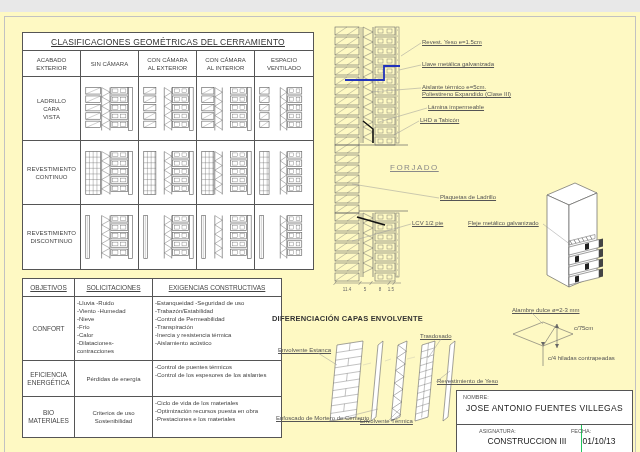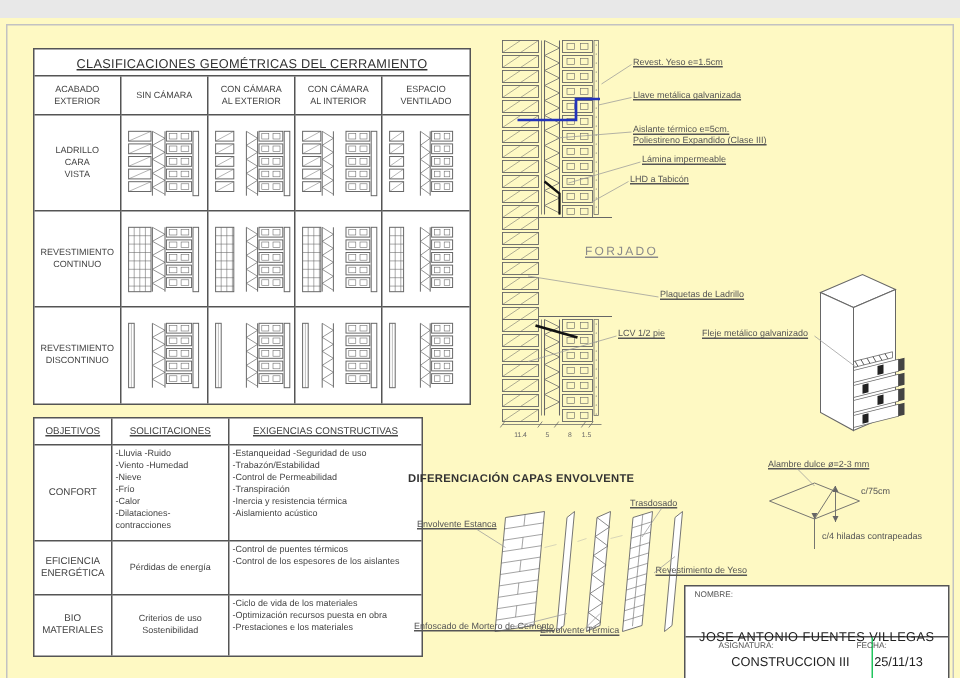--- a/index.html
+++ b/index.html
@@ -44,21 +44,21 @@
   .forjado{position:absolute;left:390px;top:151px;font-size:8px;letter-spacing:1.5px;
            color:#8a8a8a;text-decoration:underline;}
   .envTitle{position:absolute;left:272px;top:302px;font-size:7.5px;font-weight:600;
             letter-spacing:.2px;color:#333;}
 
   
   .titleBlock{position:absolute;left:456px;top:378px;width:175px;height:64px;
               border:1px solid #555;background:#fff;}
   .tbRow1{position:absolute;left:0;top:0;width:100%;height:33px;border-bottom:1px solid #555;}
   .tbLabel{position:absolute;font-size:5.5px;color:#555;}
-  .tbName{position:absolute;left:0;top:28px;width:100%;text-align:center;font-size:8.5px;
+  .tbName{position:absolute;left:0;top:12px;width:100%;text-align:center;font-size:8.5px;
           letter-spacing:.3px;color:#222;}
   .tbColL{position:absolute;left:16px;top:34px;width:108px;height:30px;border-right:1px solid #22c55e;}
   .tbColR{position:absolute;left:109px;top:34px;width:66px;height:30px;}
   .tbBig{position:absolute;left:0;top:11px;width:100%;text-align:center;font-size:8.5px;color:#222;}
 
   svg{display:block;}
   .overlay{position:absolute;left:0;top:0;pointer-events:none;}
 </style>
 </head>
 <body>
@@ -754,21 +754,21 @@
     <div class="tbRow1">
       <span class="tbLabel" style="left:6px;top:3px;">NOMBRE:</span>
       <span class="tbName">JOSE ANTONIO FUENTES VILLEGAS</span>
     </div>
     <div class="tbColL">
       <span class="tbLabel" style="left:6px;top:3px;">ASIGNATURA:</span>
       <span class="tbBig">CONSTRUCCION III</span>
     </div>
     <div class="tbColR">
       <span class="tbLabel" style="left:5px;top:3px;">FECHA:</span>
-      <span class="tbBig">25/11/13</span>
+      <span class="tbBig">01/10/13</span>
     </div>
   </div>
 
   <svg class="overlay" width="640" height="452" viewBox="0 0 640 452" id="leaderSvg">
       <line x1="421" y1="31" x2="401" y2="44" stroke="#999" stroke-width="0.5"></line>
       <line x1="421" y1="53" x2="399" y2="58" stroke="#999" stroke-width="0.5"></line>
       <line x1="421" y1="76" x2="371" y2="80" stroke="#999" stroke-width="0.5"></line>
       <line x1="427" y1="96" x2="379" y2="110" stroke="#999" stroke-width="0.5"></line>
       <line x1="419" y1="109" x2="394" y2="123" stroke="#999" stroke-width="0.5"></line>
       <line x1="439" y1="186" x2="352" y2="172" stroke="#999" stroke-width="0.5"></line>

